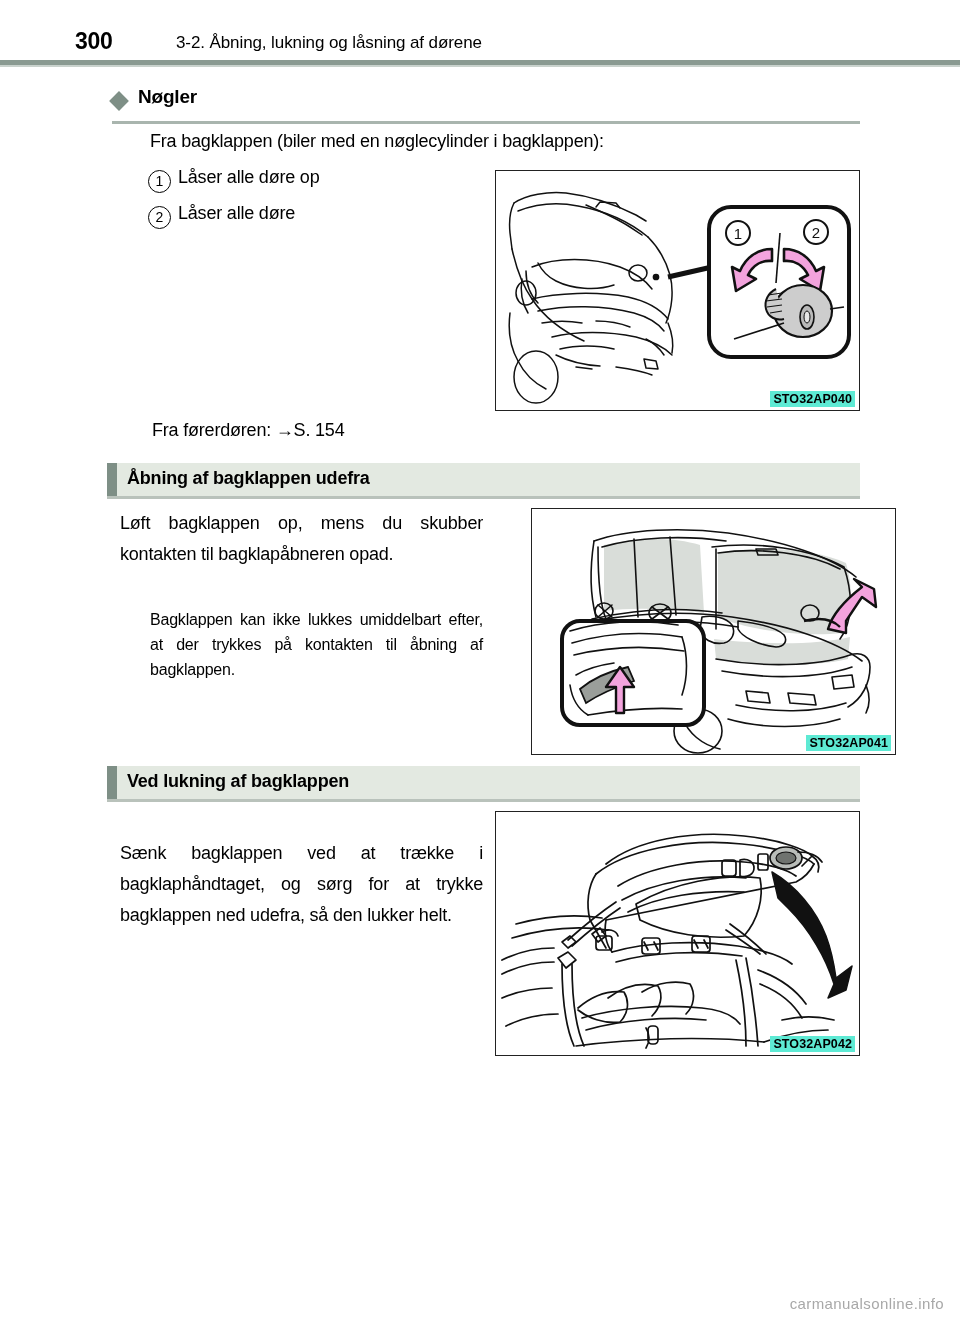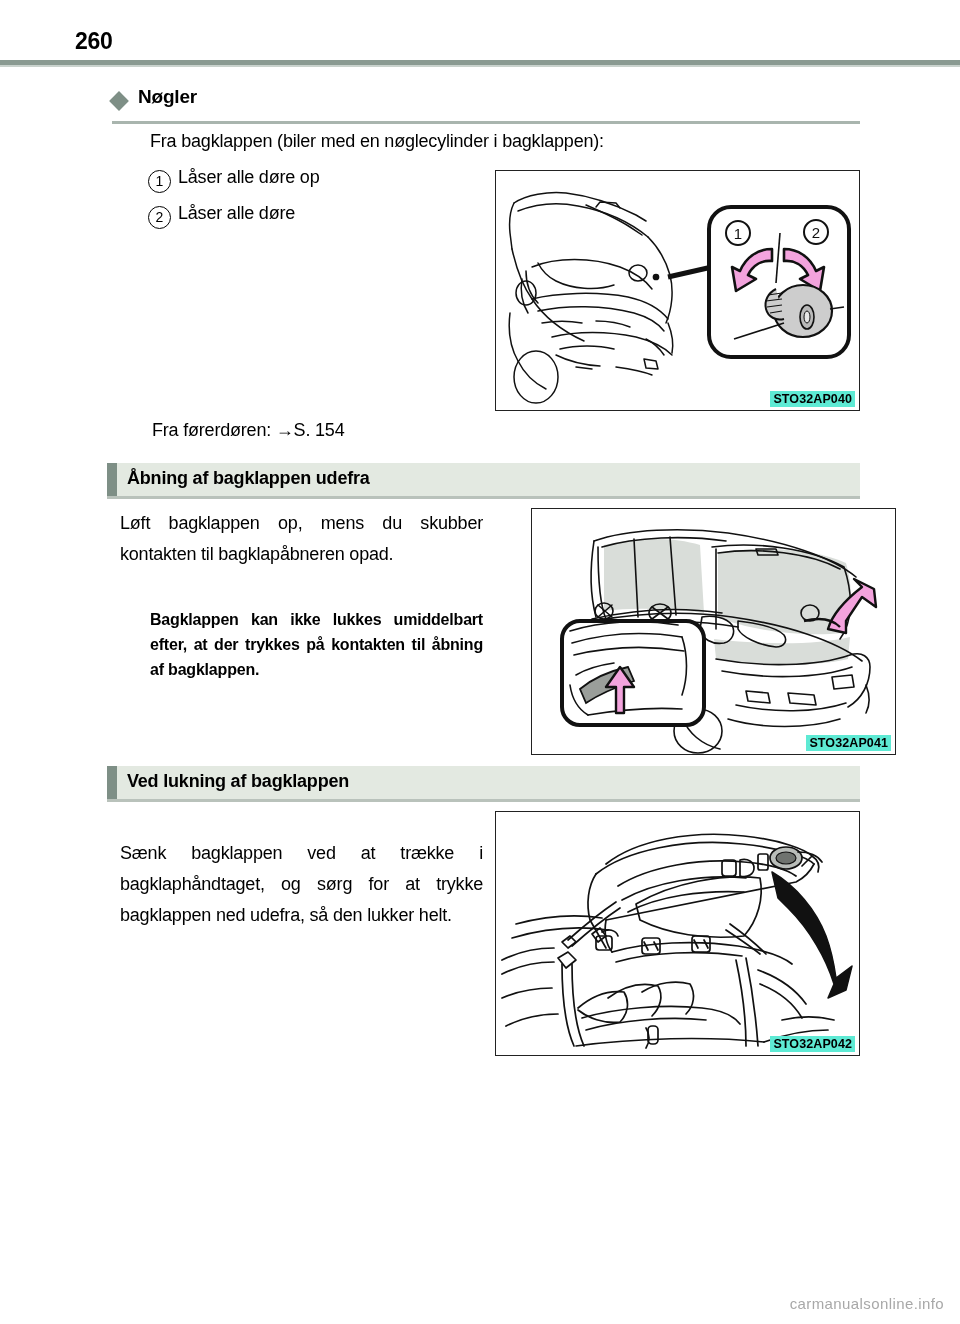--- a/index.html
+++ b/index.html
@@ -96,21 +96,21 @@
 
   
   .body-par{
     position:absolute;left:120px;width:363px;
     font-size:18px;line-height:31px;letter-spacing:-0.2px;
     text-align:justify;
   }
   #par-open{top:508px;}
   #par-note{
     top:607px;left:150px;width:333px;
-    font-size:16px;line-height:25px;font-weight:bold;
+    font-size:16px;line-height:25px;
   }
   #par-close{top:838px;}
 
   
   .figure{
     position:absolute;border:1.6px solid #222;background:#fff;
     width:363px;height:239px;
   }
   #fig-1{left:495px;top:170px;}
   #fig-2{left:507px;top:508px;height:245px;margin-left:24px;}
@@ -125,21 +125,22 @@
   
   .watermark{
     position:absolute;left:0;bottom:12px;width:944px;
     text-align:right;color:#a8a8a8;font-size:15px;letter-spacing:0.4px;
   }
 </style>
 </head>
 <body>
 
 <div class="page-header">
-  <div class="page-number">260</div>
+  <div class="page-number">300</div>
+  <div class="header-title">3-2. Åbning, lukning og låsning af dørene</div>
 </div>
 <div class="header-rule"></div>
 <div class="header-rule-shadow"></div>
 
 <div class="bullet-heading">
   <span class="diamond"></span>
   <span class="bh-label">Nøgler</span>
 </div>
 <div class="bullet-rule"></div>
 

